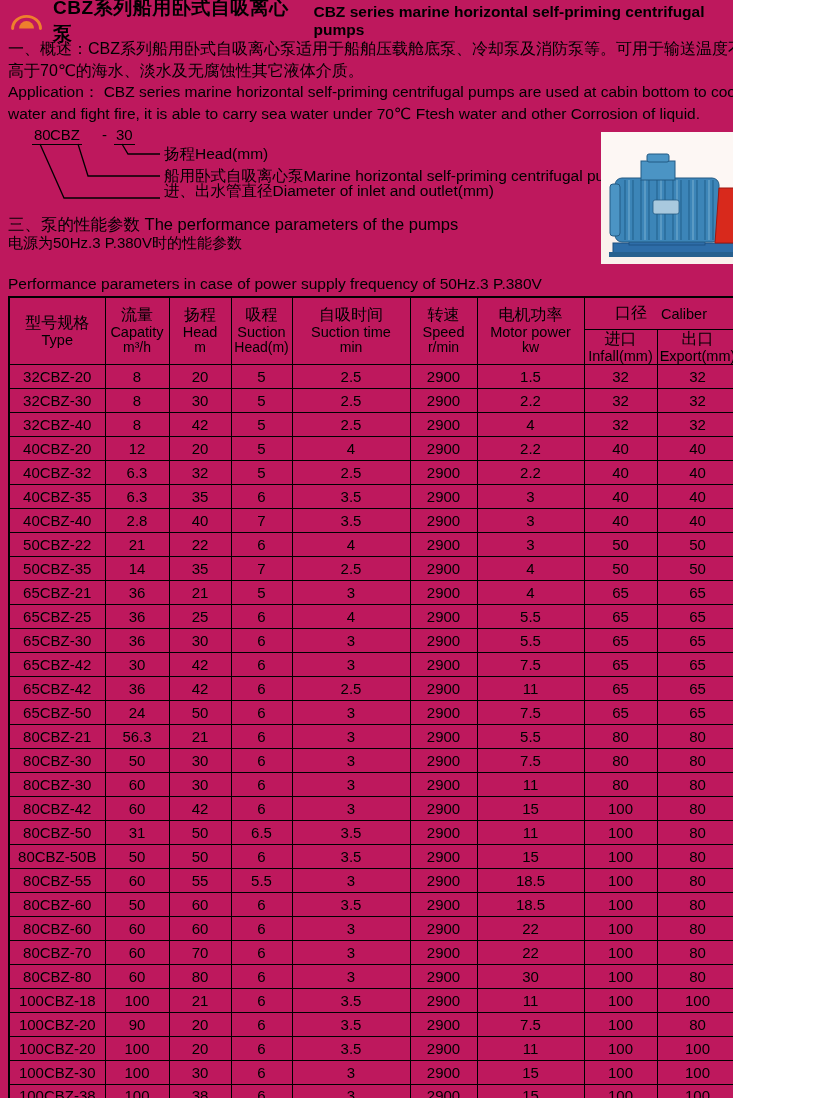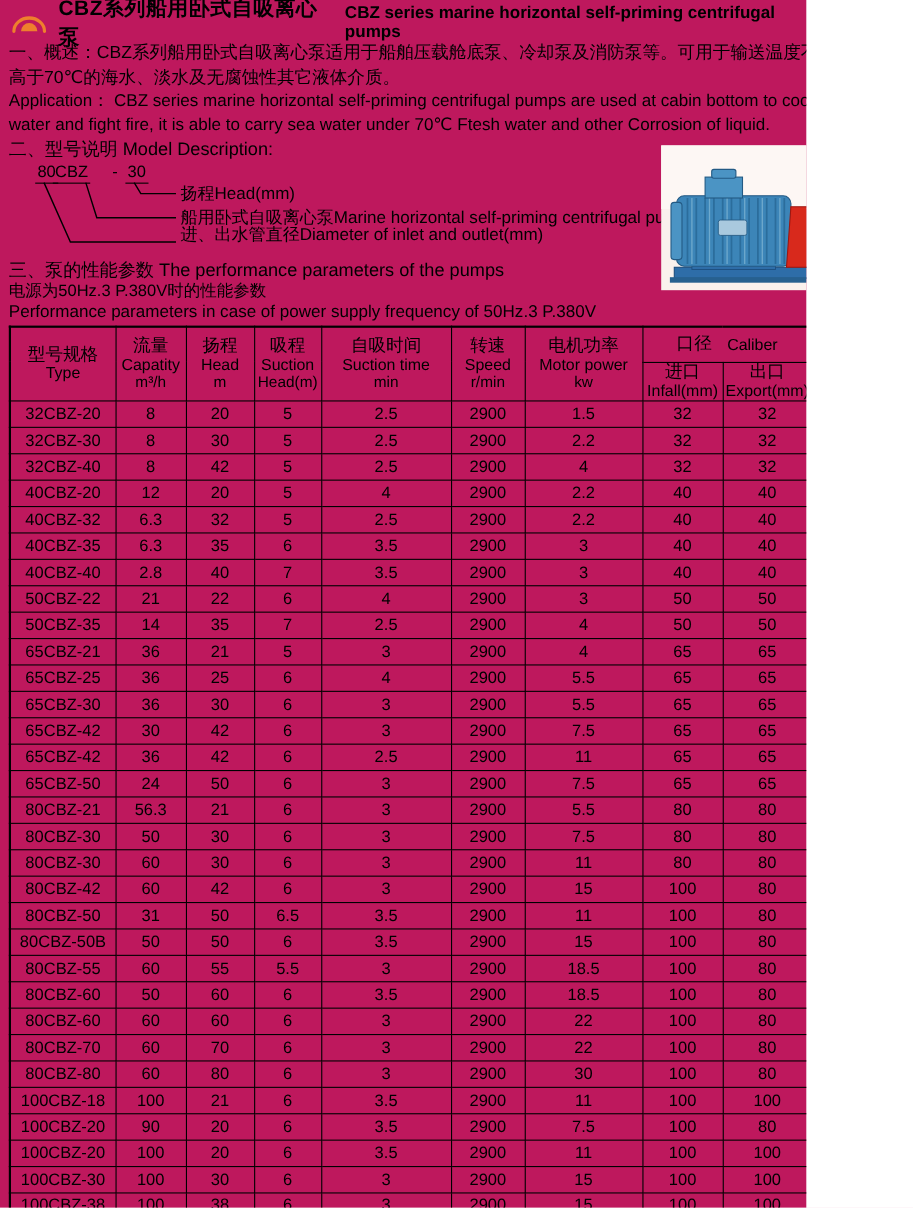--- a/index.html
+++ b/index.html
@@ -31,21 +31,21 @@
   .cp-inlet { left:6px; }
   .cp-series { left:22px; }
   .cp-dash  { left:76px; }
   .cp-head  { left:88px; }
   .dg-label { position:absolute; left:138px; white-space:nowrap; font-size:15.5px; }
   .dg-l1 { top:18px; }
   .dg-l2 { top:40px; }
   .dg-l3 { top:55px; }
 
   .note { font-size:15px; line-height:18.5px; }
-  .note-en { font-size:15.5px; }
+  .note-en { font-size:15.5px;margin-top:22px; }
 
   
   .pump-photo { position:absolute; left:601px; top:132px; width:224px; height:132px; }
 
   
   table.perf {
     width:818px; margin-top:3px; border-collapse:collapse; table-layout:fixed;
     border:2px solid #000;
   }
   table.perf th, table.perf td {
@@ -72,21 +72,20 @@
       </svg>
       <span class="title-zh">CBZ系列船用卧式自吸离心泵</span>
       <span class="title-en">CBZ series marine horizontal self-priming centrifugal pumps</span>
     </div>
 
     <div class="para-wrap">
       <p class="para-zh">一、概述：CBZ系列船用卧式自吸离心泵适用于船舶压载舱底泵、冷却泵及消防泵等。可用于输送温度不高于70℃的海水、淡水及无腐蚀性其它液体介质。</p>
       <p class="para-en">Application：  CBZ series marine horizontal self-priming centrifugal pumps are used at cabin bottom to cool water and fight fire, it is able to carry sea water under 70℃ Ftesh water and other Corrosion of liquid.</p>
     </div>
 
-    <div class="h-section">二、型号说明  Model Description:</div>
 
     <div class="diagram">
       <svg class="lines" viewBox="0 0 560 86">
         <path d="M96,18 L102,28 L134,28" fill="none" stroke="#000" stroke-width="1.3"></path>
         <path d="M52,18 L62,50 L134,50" fill="none" stroke="#000" stroke-width="1.3"></path>
         <path d="M14,18 L38,72 L134,72" fill="none" stroke="#000" stroke-width="1.3"></path>
       </svg>
       <span class="code-part cp-inlet">80</span>
       <span class="code-part cp-series">CBZ</span>
       <span class="code-dash cp-dash">-</span>

